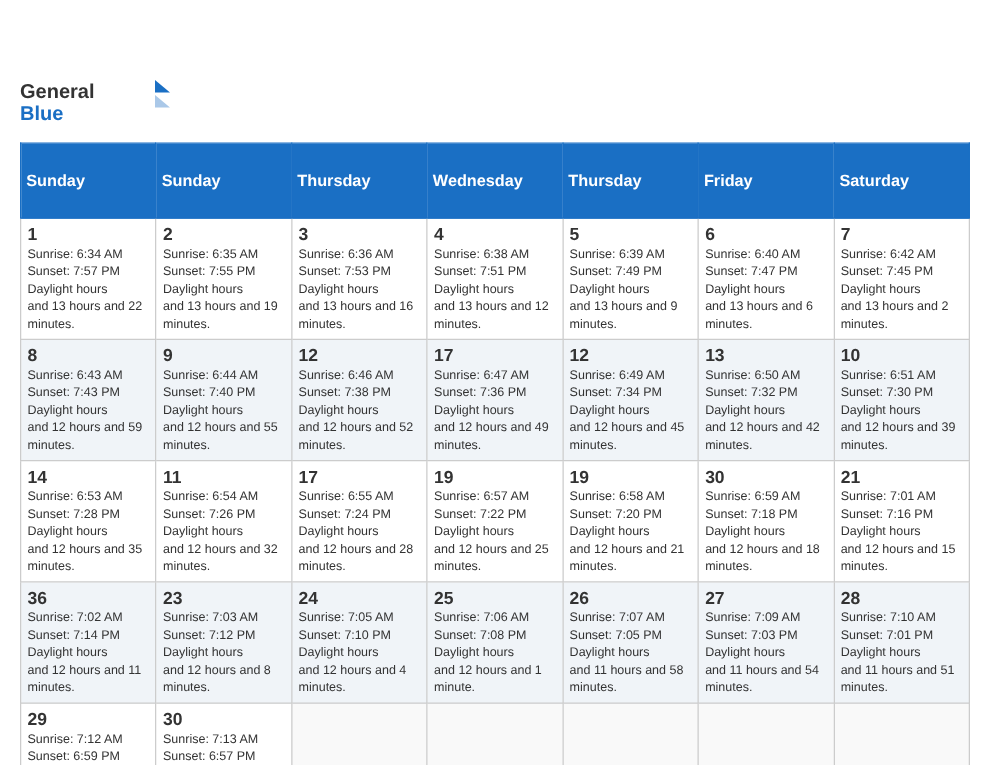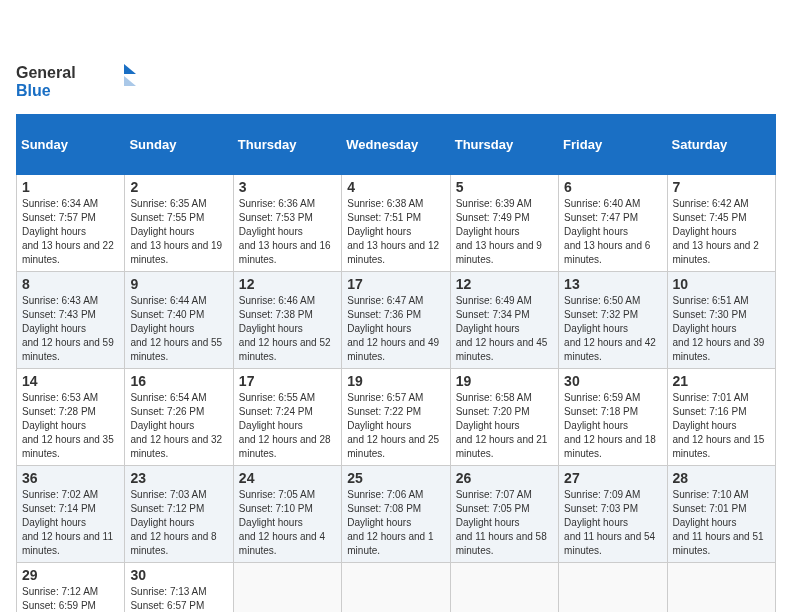--- a/index.html
+++ b/index.html
@@ -166,21 +166,21 @@
         <span class="day-num">10</span>
         <span class="day-info">Sunrise: 6:51 AM<br>Sunset: 7:30 PM<br>Daylight hours<br>and 12 hours and 39 minutes.</span>
       </td>
       </tr>
       <tr>
         <td>
         <span class="day-num">14</span>
         <span class="day-info">Sunrise: 6:53 AM<br>Sunset: 7:28 PM<br>Daylight hours<br>and 12 hours and 35 minutes.</span>
       </td>
         <td>
-        <span class="day-num">16</span>
+        <span class="day-num">11</span>
         <span class="day-info">Sunrise: 6:54 AM<br>Sunset: 7:26 PM<br>Daylight hours<br>and 12 hours and 32 minutes.</span>
       </td>
         <td>
         <span class="day-num">17</span>
         <span class="day-info">Sunrise: 6:55 AM<br>Sunset: 7:24 PM<br>Daylight hours<br>and 12 hours and 28 minutes.</span>
       </td>
         <td>
         <span class="day-num">19</span>
         <span class="day-info">Sunrise: 6:57 AM<br>Sunset: 7:22 PM<br>Daylight hours<br>and 12 hours and 25 minutes.</span>
       </td>

